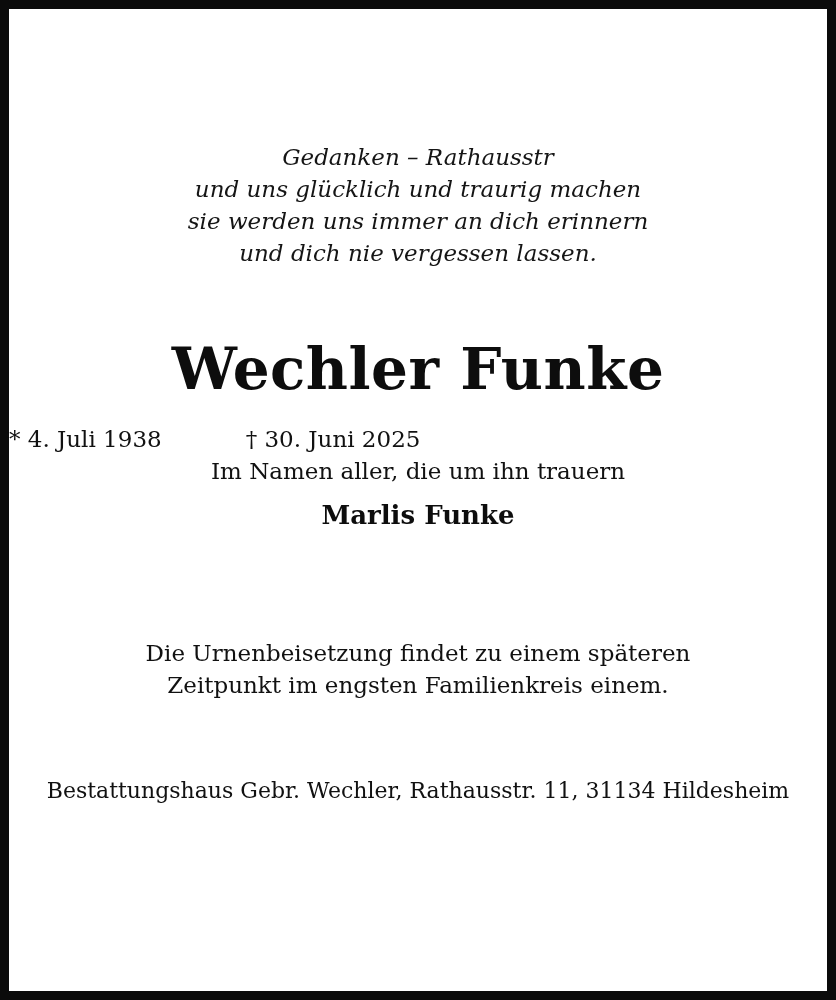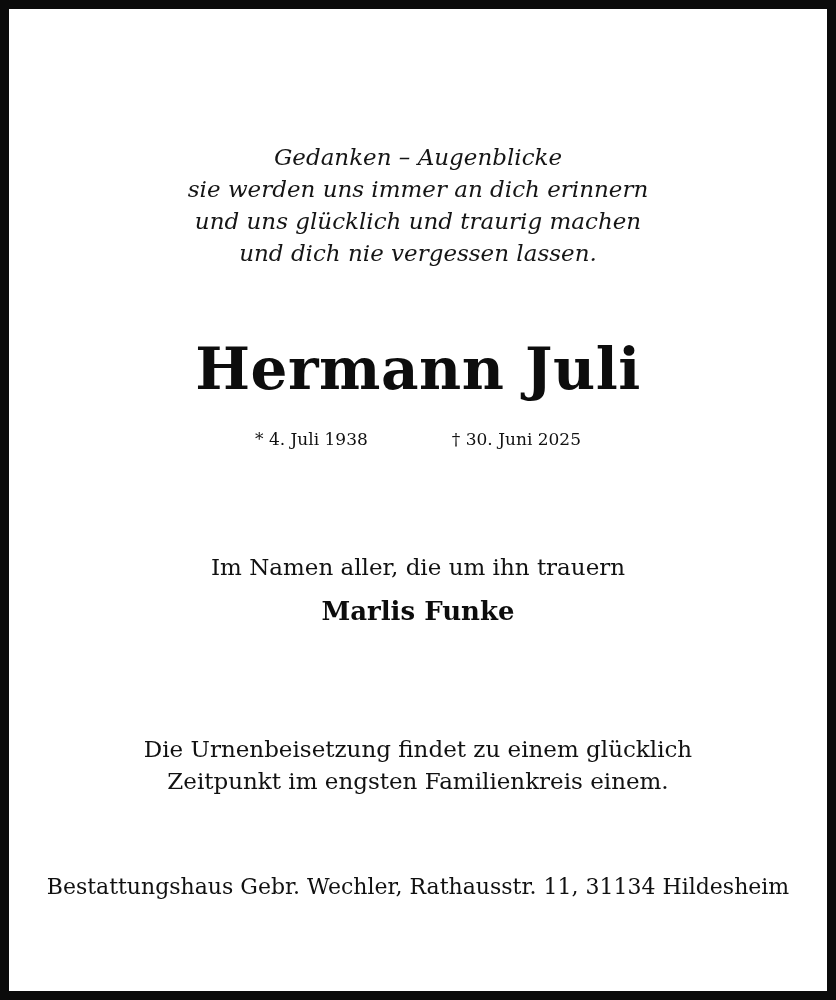--- a/index.html
+++ b/index.html
@@ -29,28 +29,26 @@
   .deceased-name {
     margin-top: 62px;
     font-size: 58px;
     font-weight: bold;
     line-height: 76px;
     letter-spacing: 0.5px;
     color: #0d0d0d;
   }
   .dates {
     margin-top: 16px;
-    font-size: 17px;
+    font-size: 23px;
     line-height: 32px;
     display: flex;
-    justify-content: center;
     gap: 84px;
   }
   .mourners-intro {
-    margin-top: 96px;
     font-size: 23px;
     line-height: 32px;
   }
   .mourners-name {
     margin-top: 10px;
     font-size: 26px;
     font-weight: bold;
     line-height: 36px;
     color: #0d0d0d;
   }
@@ -65,37 +63,37 @@
     line-height: 28px;
   }
   .line { display: block; }
 </style>
 </head>
 <body>
 
 <div class="page">
 
   <div class="poem">
-    <span class="line">Gedanken – Augenblicke</span>
+    <span class="line">Gedanken – Rathausstr</span>
+    <span class="line">und uns glücklich und traurig machen</span>
     <span class="line">sie werden uns immer an dich erinnern</span>
-    <span class="line">und uns glücklich und traurig machen</span>
     <span class="line">und dich nie vergessen lassen.</span>
   </div>
 
-  <div class="deceased-name">Hermann Juli</div>
+  <div class="deceased-name">Wechler Funke</div>
 
   <div class="dates">
     <span>* 4. Juli 1938</span>
     <span>† 30. Juni 2025</span>
   </div>
 
   <div class="mourners-intro">Im Namen aller, die um ihn trauern</div>
 
   <div class="mourners-name">Marlis Funke</div>
 
   <div class="announcement">
-    <span class="line">Die Urnenbeisetzung findet zu einem glücklich</span>
+    <span class="line">Die Urnenbeisetzung findet zu einem späteren</span>
     <span class="line">Zeitpunkt im engsten Familienkreis einem.</span>
   </div>
 
   <div class="funeral-home">Bestattungshaus Gebr. Wechler, Rathausstr. 11, 31134 Hildesheim</div>
 
 </div>
 
 </body></html>

